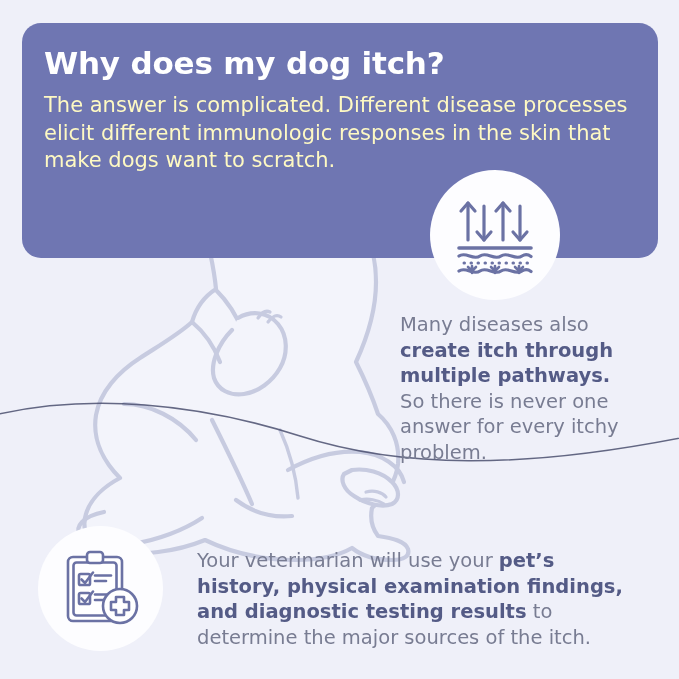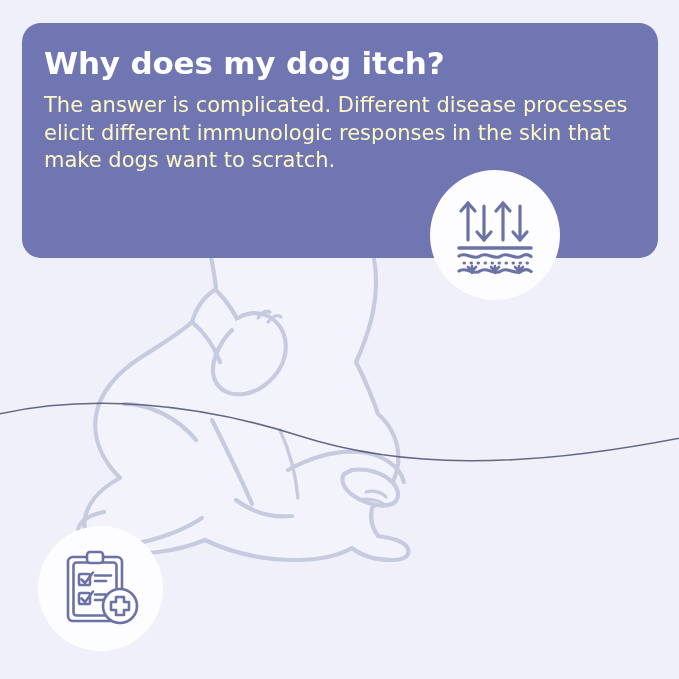--- a/index.html
+++ b/index.html
@@ -215,15 +215,21 @@
         <polyline points="21.5,50.5 25,54 33,43.5" fill="none" stroke-width="2.6"></polyline>
         <line x1="35" y1="46.5" x2="51" y2="46.5"></line>
         <line x1="35" y1="52" x2="46" y2="52"></line>
 
         <circle cx="60" cy="58" r="17" fill="#ffffff"></circle>
         <path d="M56,49 h8 v5 h5 v8 h-5 v5 h-8 v-5 h-5 v-8 h5 z" fill="#ffffff" stroke-width="2.6"></path>
       </g>
     </svg>
   </div>
 
-
+  <div class="callout callout-middle">
+    <span>Many diseases also </span><b>create itch through multiple pathways.</b><span> So there is never one answer for every itchy problem.</span>
+  </div>
+
+  <div class="callout callout-bottom">
+    <span>Your veterinarian will use your </span><b>pet’s history, physical examination findings, and diagnostic testing results</b><span> to determine the major sources of the itch.</span>
+  </div>
 
 </div>
 
 </body></html>

